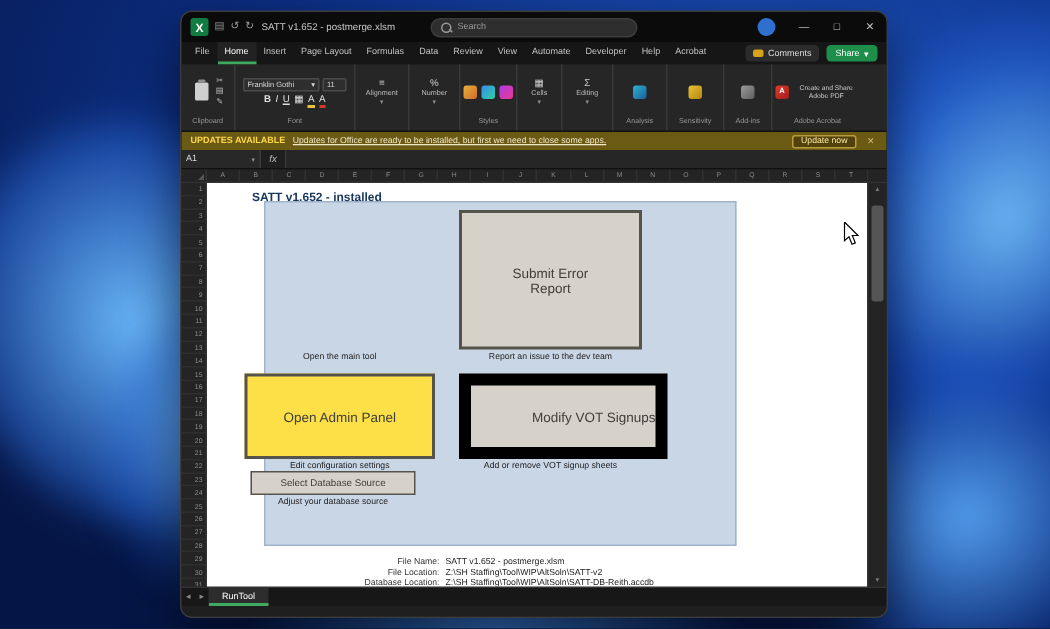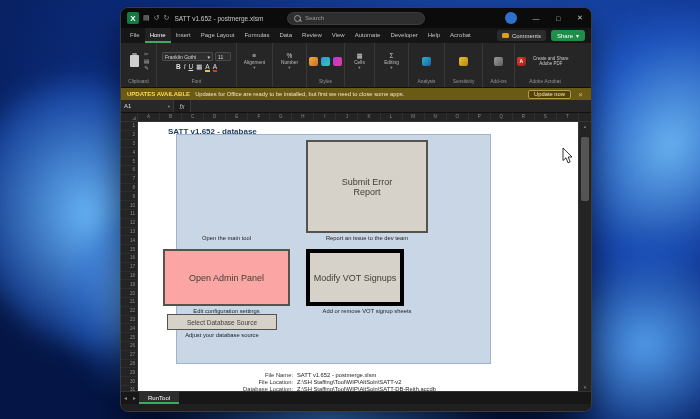--- a/index.html
+++ b/index.html
@@ -122,22 +122,22 @@
   .vthumb{position:absolute;left:2px;top:7px;width:8px;height:64px;background:#555;border-radius:2px;}
 
   
   .panel{position:absolute;left:38px;top:12px;width:315px;height:230px;background:#c9d6e6;border:1px solid #9fb4cc;box-sizing:border-box;}
   .form-title{position:absolute;left:30px;top:5px;font-size:8px;font-weight:bold;color:#17375e;}
   .fbtn{position:absolute;display:flex;align-items:center;justify-content:center;text-align:center;box-sizing:border-box;}
   .fbtn1{left:25px;top:18px;width:127px;height:93px;background:#27567a;border:2px solid #0d1f33;color:#f2f2f2;font-size:9px;}
   .fbtn1 span{display:inline-block;width:34px;}
   .fbtn2{left:168px;top:18px;width:122px;height:93px;background:#d6d2c9;border:2px solid #55544c;color:#3f3e38;font-size:9px;}
   .fbtn2 span{display:inline-block;width:72px;}
-  .fbtn3{left:25px;top:127px;width:127px;height:57px;background:#fca5a5;border:2px solid #55544c;color:#3f3e38;font-size:9px;}
-  .fbtn4{left:168px;top:127px;width:98px;height:57px;background:#d6d2c9;border:4px solid #000000;color:#3f3e38;font-size:9px;}
+  .fbtn3{left:25px;top:127px;width:127px;height:57px;background:#fde047;border:2px solid #55544c;color:#3f3e38;font-size:9px;}
+  .fbtn4{left:168px;top:127px;width:139px;height:57px;background:#d6d2c9;border:8px solid #000000;color:#3f3e38;font-size:9px;justify-content:flex-end;}
   .fbtn5{left:29px;top:192px;width:110px;height:16px;background:#d6d2c9;border:1.5px solid #55544c;color:#3f3e38;font-size:6.5px;}
   .fcap{position:absolute;text-align:center;font-size:5.8px;color:#222;}
   .cap1{left:25px;top:113px;width:127px;} .cap2{left:168px;top:113px;width:122px;}
   .cap3{left:25px;top:186px;width:127px;} .cap4{left:168px;top:186px;width:122px;}
   .cap5{left:29px;top:210px;width:110px;}
   .info-block{position:absolute;left:0;top:249px;width:100%;}
   .info-row{display:flex;height:7px;align-items:center;}
   .info-label{width:155px;text-align:right;padding-right:4px;font-size:5.8px;color:#333;flex:0 0 auto;}
   .info-value{font-size:5.8px;color:#222;white-space:nowrap;}
 
@@ -406,21 +406,21 @@
         <div class="rowcell">26</div>
         <div class="rowcell">27</div>
         <div class="rowcell">28</div>
         <div class="rowcell">29</div>
         <div class="rowcell">30</div>
         <div class="rowcell">31</div>
       </div>
 
     <div class="canvas">
       <div class="panel"></div>
-      <div class="form-title">SATT v1.652 - database</div>
+      <div class="form-title">SATT v1.652 - installed</div>
 
       <div class="fbtn fbtn2">
           <span>Submit Error Report</span>
         </div>
       <div class="fcap cap1">Open the main tool</div>
       <div class="fcap cap2">Report an issue to the dev team</div>
 
       <div class="fbtn fbtn3">
           <span>Open Admin Panel</span>
         </div>

